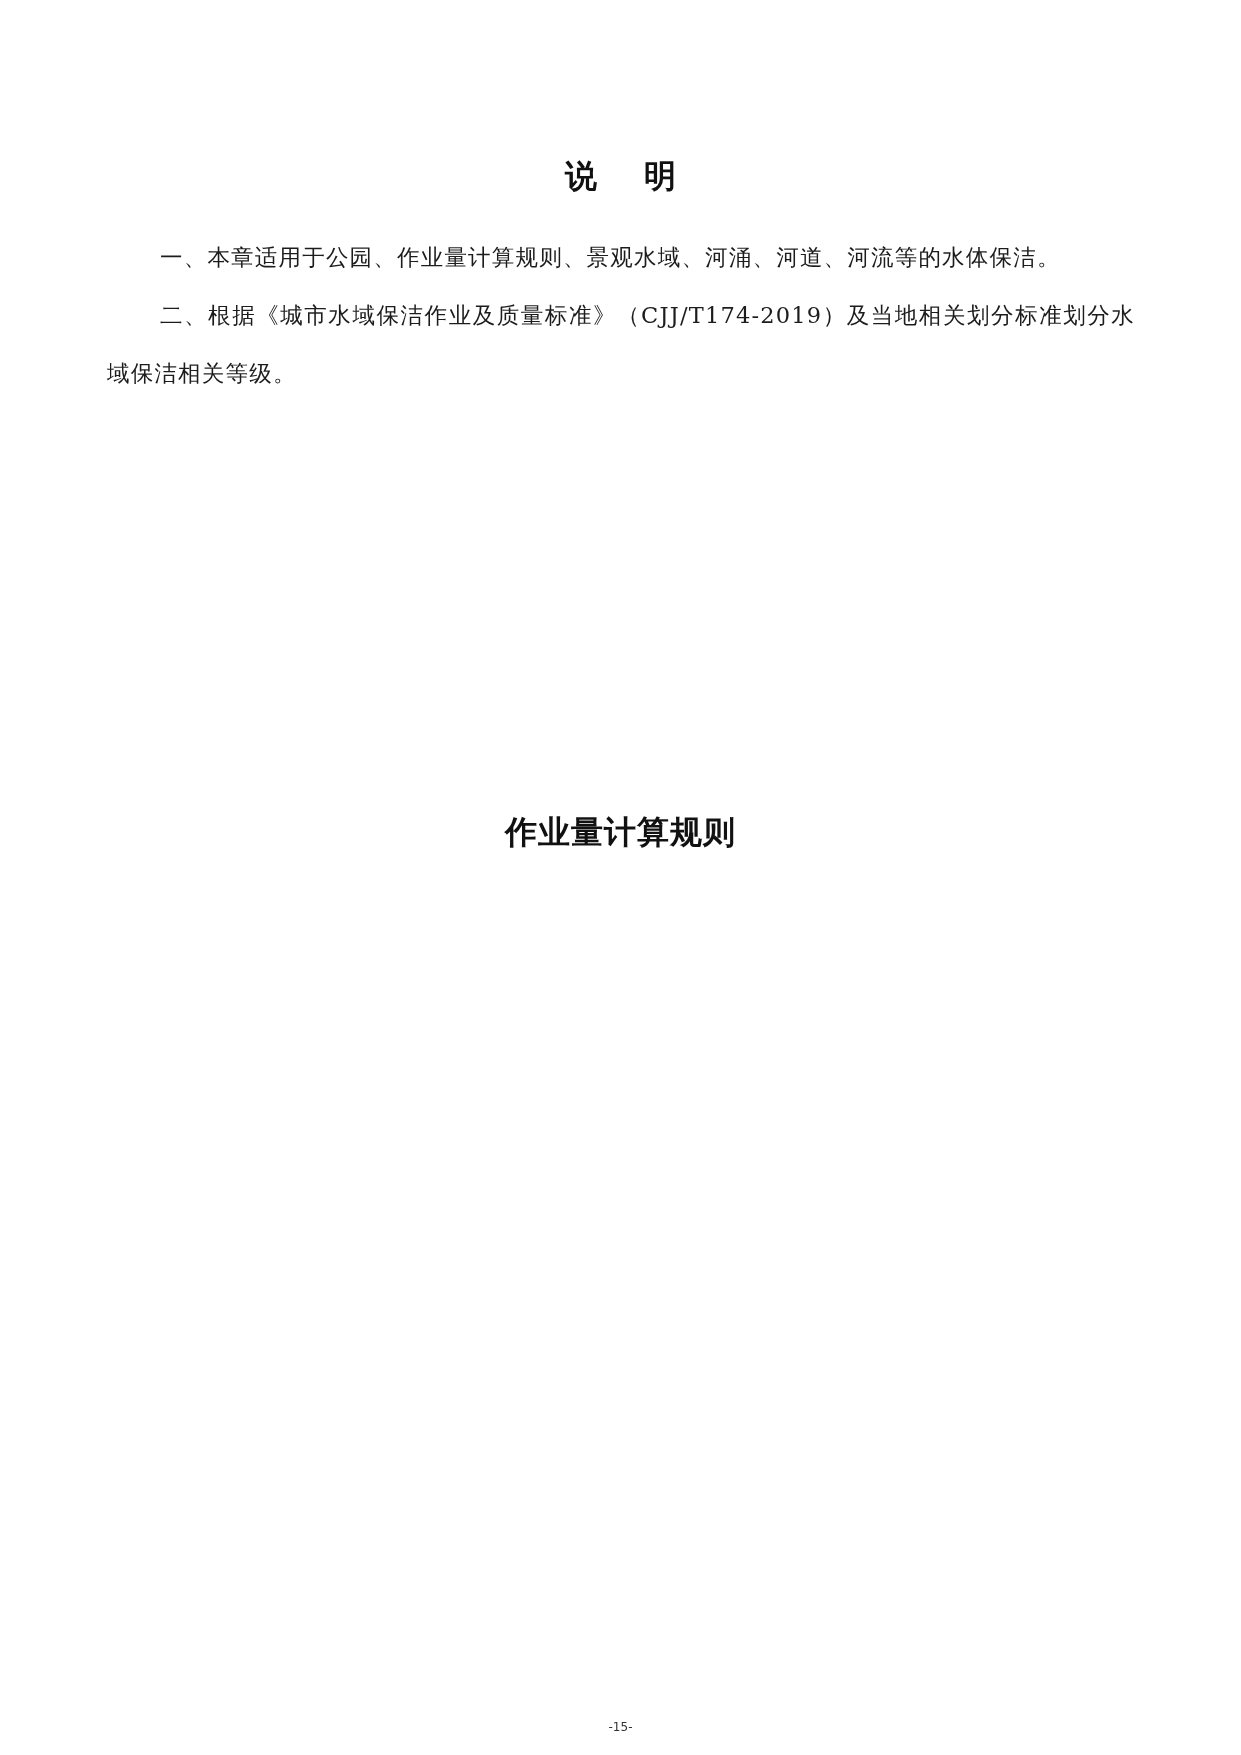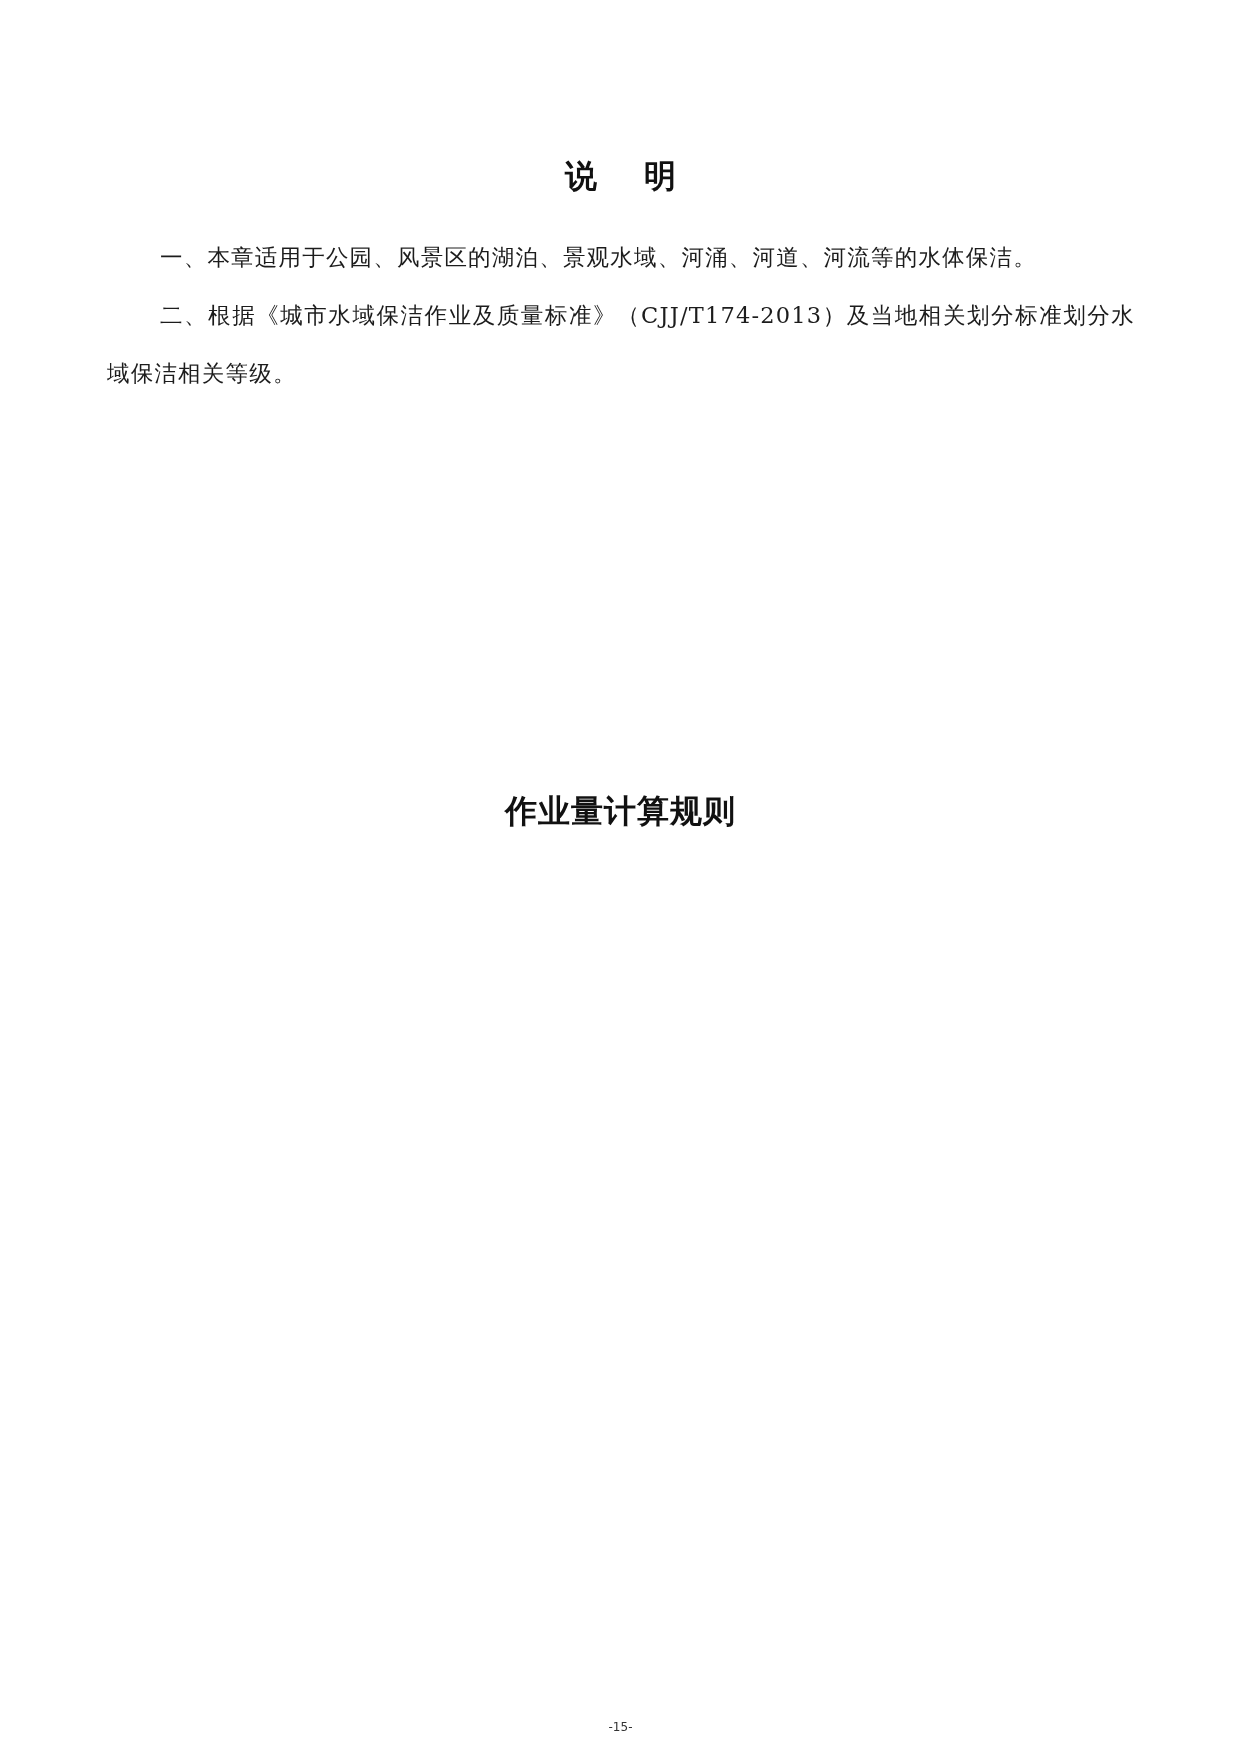--- a/index.html
+++ b/index.html
@@ -27,21 +27,21 @@
       left: 0;
       width: 1241px;
       text-align: center;
       font-weight: bold;
       font-size: 32px;
       line-height: 40px;
       letter-spacing: 2px;
       color: #111;
     }
     .heading.h1 { top: 135px; letter-spacing: 18px; text-indent: 18px; }
-    .heading.h2 { top: 764px; letter-spacing: 1px; }
+    .heading.h2 { top: 785px; letter-spacing: 1px; }
     .para {
       position: absolute;
       left: 107px;
       width: 1028px;
       font-size: 22.5px;
       line-height: 58px;
       text-indent: 53px;
       text-align: justify;
       text-align-last: left;
       margin: 0;
@@ -66,21 +66,21 @@
       margin-top: 40px;
     }
   </style>
 </head>
 <body>
 
 <div class="page">
 
   <h1 class="heading h1">说 明</h1>
 
-  <p class="para p1">一、本章适用于公园、风景区的湖泊、景观水域、河涌、河道、河流等的水体保洁。</p>
-  <p class="para p2">二、根据《城市水域保洁作业及质量标准》（CJJ/T174-2013）及当地相关划分标准划分水域保洁相关等级。</p>
+  <p class="para p1">一、本章适用于公园、作业量计算规则、景观水域、河涌、河道、河流等的水体保洁。</p>
+  <p class="para p2">二、根据《城市水域保洁作业及质量标准》（CJJ/T174-2019）及当地相关划分标准划分水域保洁相关等级。</p>
 
   <h2 class="heading h2">作业量计算规则</h2>
 
 
   <div class="page-number">-15-</div>
 
 </div>
 
 </body></html>

